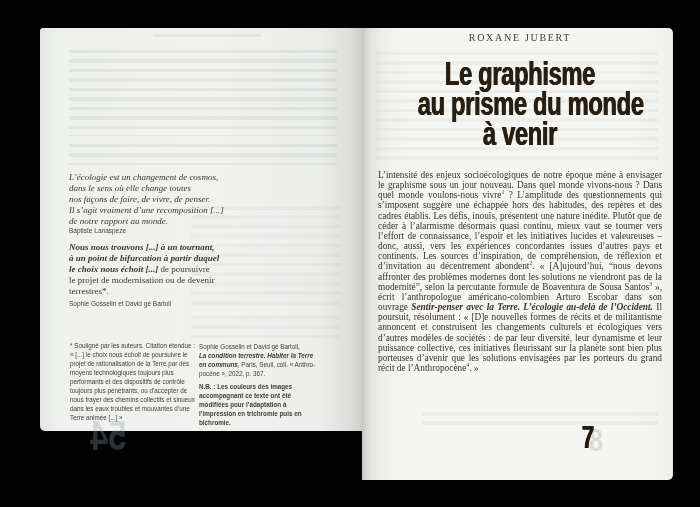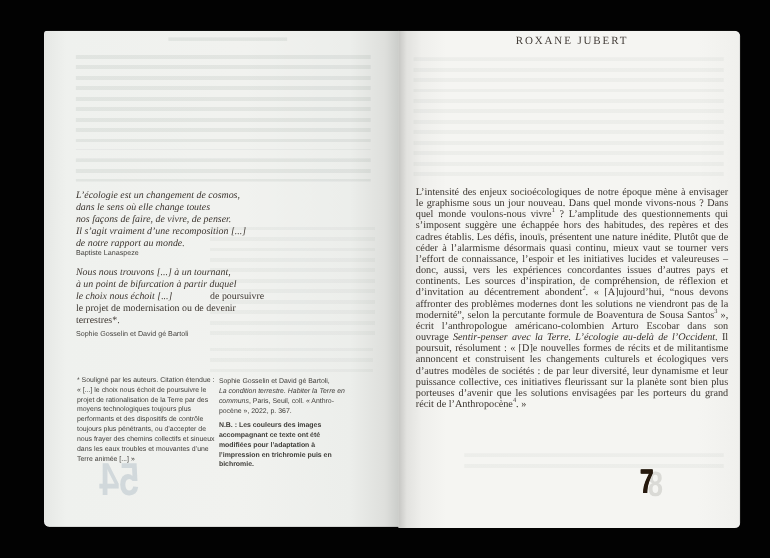--- a/index.html
+++ b/index.html
@@ -1,51 +1,51 @@
 <!DOCTYPE html>
 <html lang="fr"><head>
 <meta charset="utf-8">
 <style>
   html,body{margin:0;padding:0;background:#020202;}
   .stage{position:relative;width:700px;height:507px;background:#020202;overflow:hidden;
          font-family:"Liberation Serif",serif;}
-  .page{position:absolute;top:28px;height:451px;}
+  .page{position:absolute;top:28px;height:403px;}
   .page-left{left:40px;width:322px;border-radius:3px 0 0 5px;
     background:linear-gradient(to right,#e6e8e5 0%,#eff1ee 6%,#f1f2ef 55%,#eceeeb 86%,#dedfdc 96%,#caccc9 100%);
     border-left:1px solid rgba(255,255,255,.55);}
   .page-right{left:362px;width:310px;height:452px;border-radius:0 5px 5px 0;
     background:linear-gradient(to right,#c6c6c3 0%,#e2e2df 2.5%,#efefec 7%,#f5f5f2 14%,#f5f5f2 88%,#f0f0ed 100%);
     border-right:1px solid rgba(255,255,255,.45);}
   
   .ghost-lines{position:absolute;pointer-events:none;filter:blur(.7px);
     background:repeating-linear-gradient(to bottom,rgba(104,120,112,.10) 0 3.5px,transparent 3.5px 9.5px);}
   .ghost-lines.faint{background:repeating-linear-gradient(to bottom,rgba(104,120,112,.055) 0 3.5px,transparent 3.5px 9.5px);}
   .ghost-num{position:absolute;font-family:"Liberation Sans",sans-serif;font-weight:700;
     pointer-events:none;filter:blur(.6px);}
   
   .quote{position:absolute;left:28px;width:210px;white-space:pre-line;
     font-size:9px;line-height:11px;color:#3b342e;font-style:italic;}
-  .quote .seg-r{font-style:normal;margin-left:32px;}
+  .quote .seg-r{font-style:normal;}
   .attrib{position:absolute;left:28px;font-family:"Liberation Sans",sans-serif;
     font-size:6.5px;color:#45433f;}
   .fncol{position:absolute;font-family:"Liberation Sans",sans-serif;
     font-size:6.3px;line-height:9px;color:#3e3c38;}
   .fn-note{white-space:pre-line;}
   .nb{margin-top:4px;font-weight:700;}
   
   .running-head{position:absolute;left:16px;top:4px;width:284px;text-align:center;
     font-size:10px;letter-spacing:1.7px;color:#433d38;}
   .title{position:absolute;left:16px;top:31px;width:284px;text-align:center;color:#281e12;}
   .title .line{display:block;font-family:"Liberation Sans",sans-serif;font-weight:700;
     font-size:33px;line-height:30px;letter-spacing:-.5px;transform:scaleX(.72);
     transform-origin:50% 50%;white-space:nowrap;
     text-shadow:.5px 0 0 currentColor,-.5px 0 0 currentColor;}
   .body-text{position:absolute;left:16px;top:142px;width:284px;text-align:justify;
     font-size:9.3px;line-height:10.15px;color:#38322c;hyphens:auto;-webkit-hyphens:auto;}
-  .seg-i{font-style:italic;}
+  .seg-i{font-style:italic;font-weight:bold;}
   .seg-sup{font-size:62%;vertical-align:super;line-height:0;}
   .pagenum{position:absolute;left:196px;top:394px;width:60px;text-align:center;
     font-family:"Liberation Sans",sans-serif;font-weight:700;font-size:31px;line-height:31px;
     color:#26190e;transform:scaleX(.72);
     text-shadow:.5px 0 0 currentColor,-.5px 0 0 currentColor;}
 </style>
 </head>
 <body>
 
 <div class="stage">
@@ -81,20 +81,25 @@
 
     <div class="ghost-num" style="left:44px;top:384px;font-size:42px;transform:scaleX(-.78);color:rgba(140,160,176,.30);">54</div>
   </div>
 
   <div class="page page-right">
     <div class="ghost-lines faint" style="left:14px;top:24px;width:282px;height:110px;"></div>
     <div class="ghost-lines faint" style="left:60px;top:384px;width:236px;height:14px;"></div>
 
     <div class="running-head">ROXANE JUBERT</div>
 
+    <div class="title">
+      <span class="line">Le graphisme</span>
+      <span class="line">au prisme du monde</span>
+      <span class="line">à venir</span>
+    </div>
 
     <div class="body-text" lang="fr"><span class="seg-r">L’intensité des enjeux socioécologiques de notre époque mène à envisager le graphisme sous un jour nouveau. Dans quel monde vivons-nous ? Dans quel monde voulons-nous vivre</span><span class="seg-sup">1</span><span class="seg-r"> ? L’amplitude des questionnements qui s’imposent suggère une échappée hors des habitudes, des repères et des cadres établis. Les défis, inouïs, présentent une nature inédite. Plutôt que de céder à l’alarmisme désormais quasi continu, mieux vaut se tourner vers l’effort de connaissance, l’espoir et les initiatives lucides et valeureuses – donc, aussi, vers les expériences concordantes issues d’autres pays et continents. Les sources d’inspiration, de compréhension, de réflexion et d’invitation au décentrement abondent</span><span class="seg-sup">2</span><span class="seg-r">. « [A]ujourd’hui, “nous devons affronter des problèmes modernes dont les solutions ne viendront pas de la modernité”, selon la percutante formule de Boaventura de Sousa Santos</span><span class="seg-sup">3</span><span class="seg-r"> », écrit l’anthropologue américano-colombien Arturo Escobar dans son ouvrage </span><span class="seg-i">Sentir-penser avec la Terre. L’écologie au-delà de l’Occident.</span><span class="seg-r"> Il poursuit, résolument : « [D]e nouvelles formes de récits et de militantisme annoncent et construisent les changements culturels et écologiques vers d’autres modèles de sociétés : de par leur diversité, leur dynamisme et leur puissance collective, ces initiatives fleurissant sur la planète sont bien plus porteuses d’avenir que les solutions envisagées par les porteurs du grand récit de l’Anthropocène</span><span class="seg-sup">4</span><span class="seg-r">. »</span></div>
 
     <div class="ghost-num" style="left:225px;top:394px;font-size:32px;transform:scaleX(.78);color:rgba(125,125,112,.22);">8</div>
 
     <div class="pagenum">7</div>
   </div>
 </div>
 
 </body></html>

